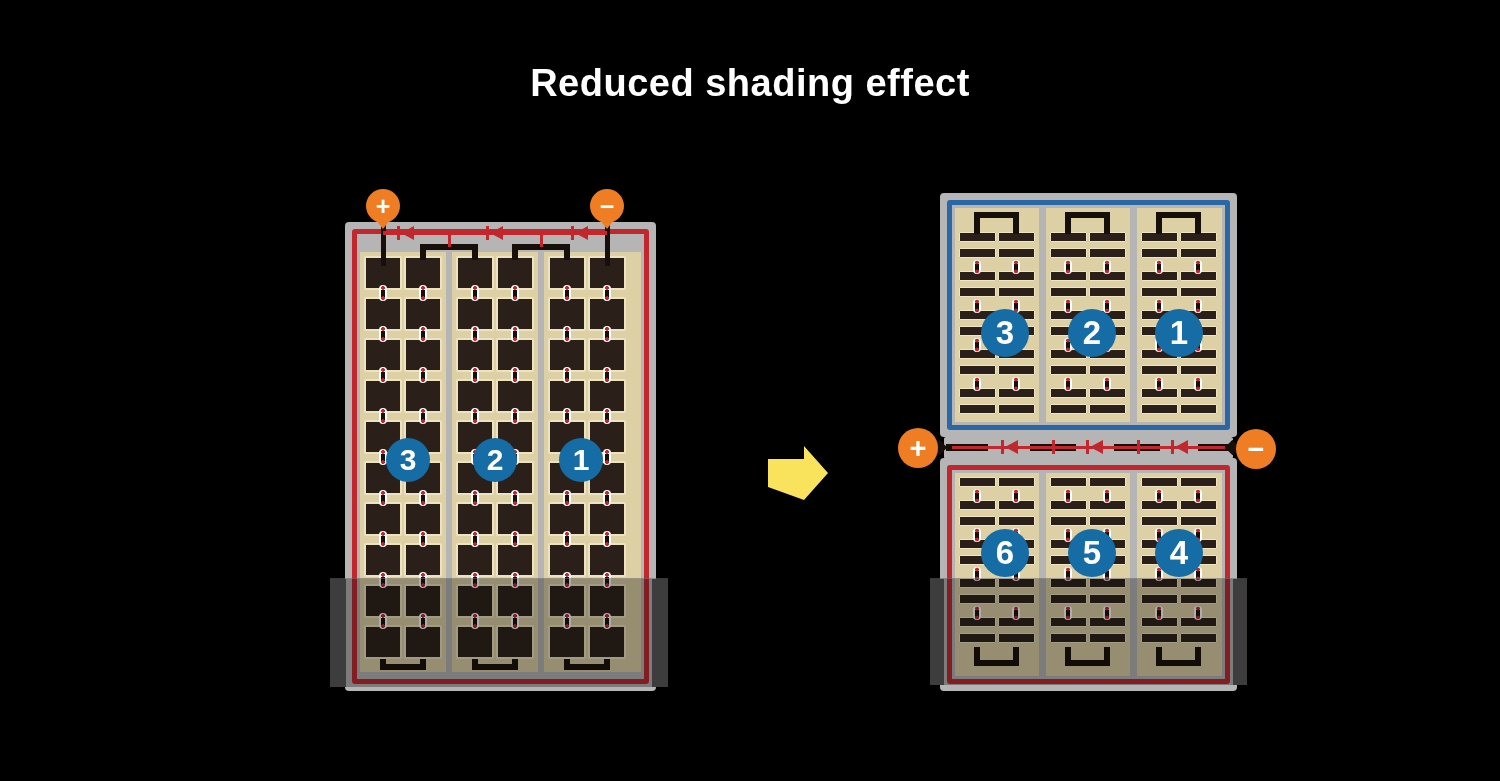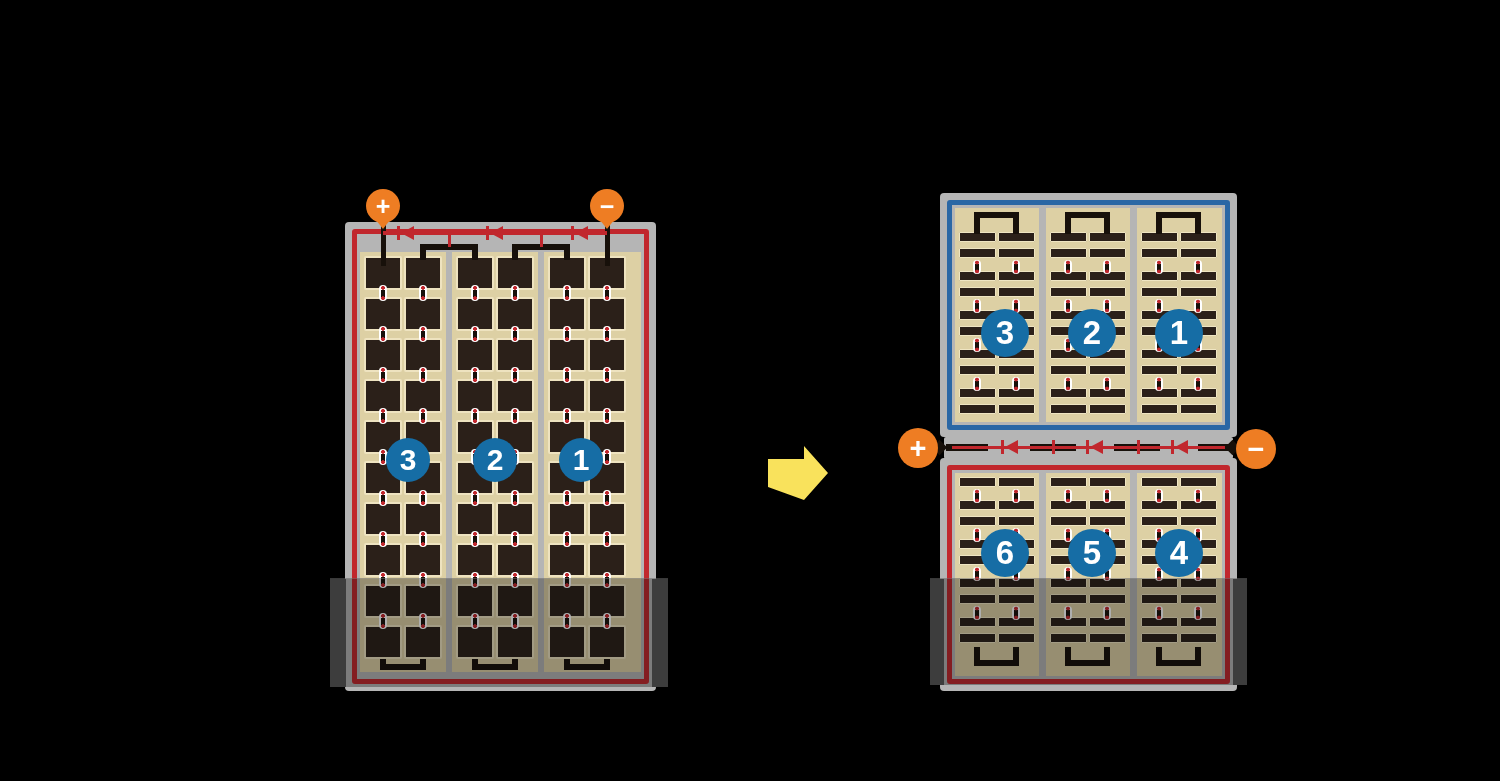--- a/index.html
+++ b/index.html
@@ -50,20 +50,21 @@
          border-top:1px solid rgba(160,160,160,0.35);}
   .shade-tab{position:absolute;top:0;height:100%;background:#3d3d3d;}
   .arrow{position:absolute;left:768px;top:446px;width:60px;height:54px;background:#f9e25c;
          clip-path:polygon(0 24%,60% 24%,60% 0,100% 50%,60% 100%,0 76%);z-index:2;}
 </style>
 </head>
 <body>
 
 <div class="stage">
 
+  <div class="title">Reduced shading effect</div>
 
   <div id="mod-left" class="module" style="left:345px;top:222px;width:311px;height:469px;">
     <div class="mfield" style="left:15px;top:30px;width:281px;height:420px;"></div>
     <div class="mborder"></div>
 
     <div class="wire-v" style="left:36px;top:2px;height:42px;"></div>
     <div class="wire-v" style="left:260px;top:2px;height:42px;"></div>
 
     <div class="tail-down" style="left:31px;top:-2px;"></div>
     <div class="term t34" style="left:21px;top:-33px;">+</div>

